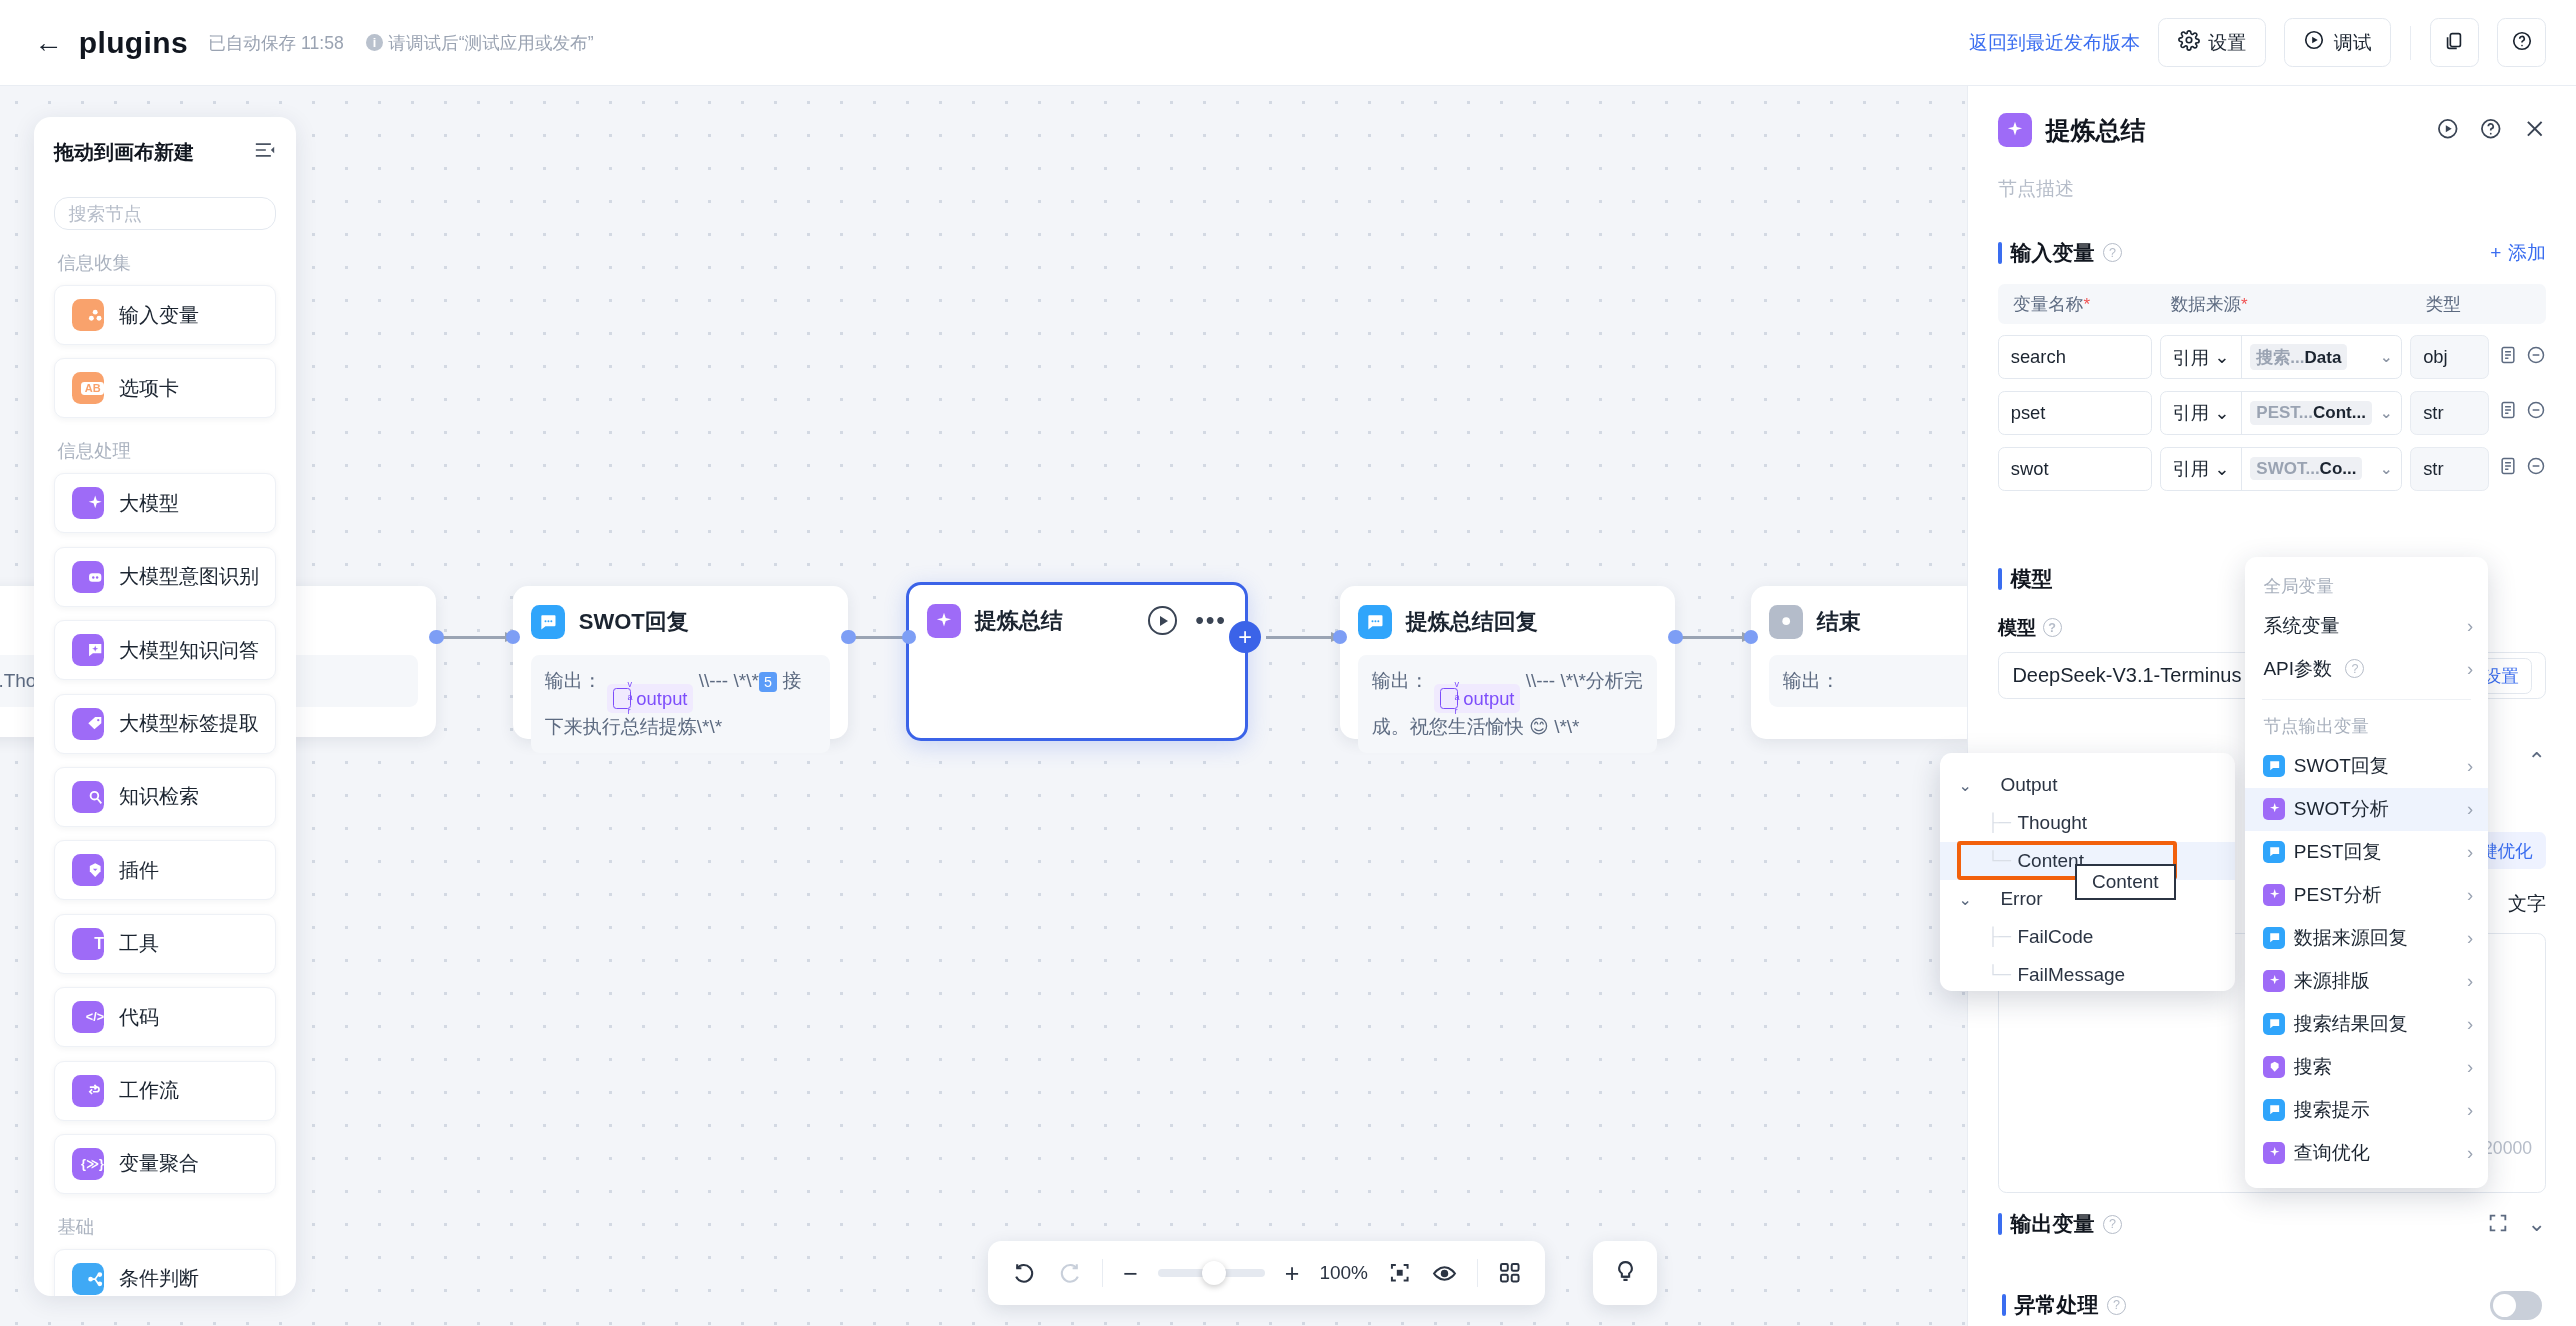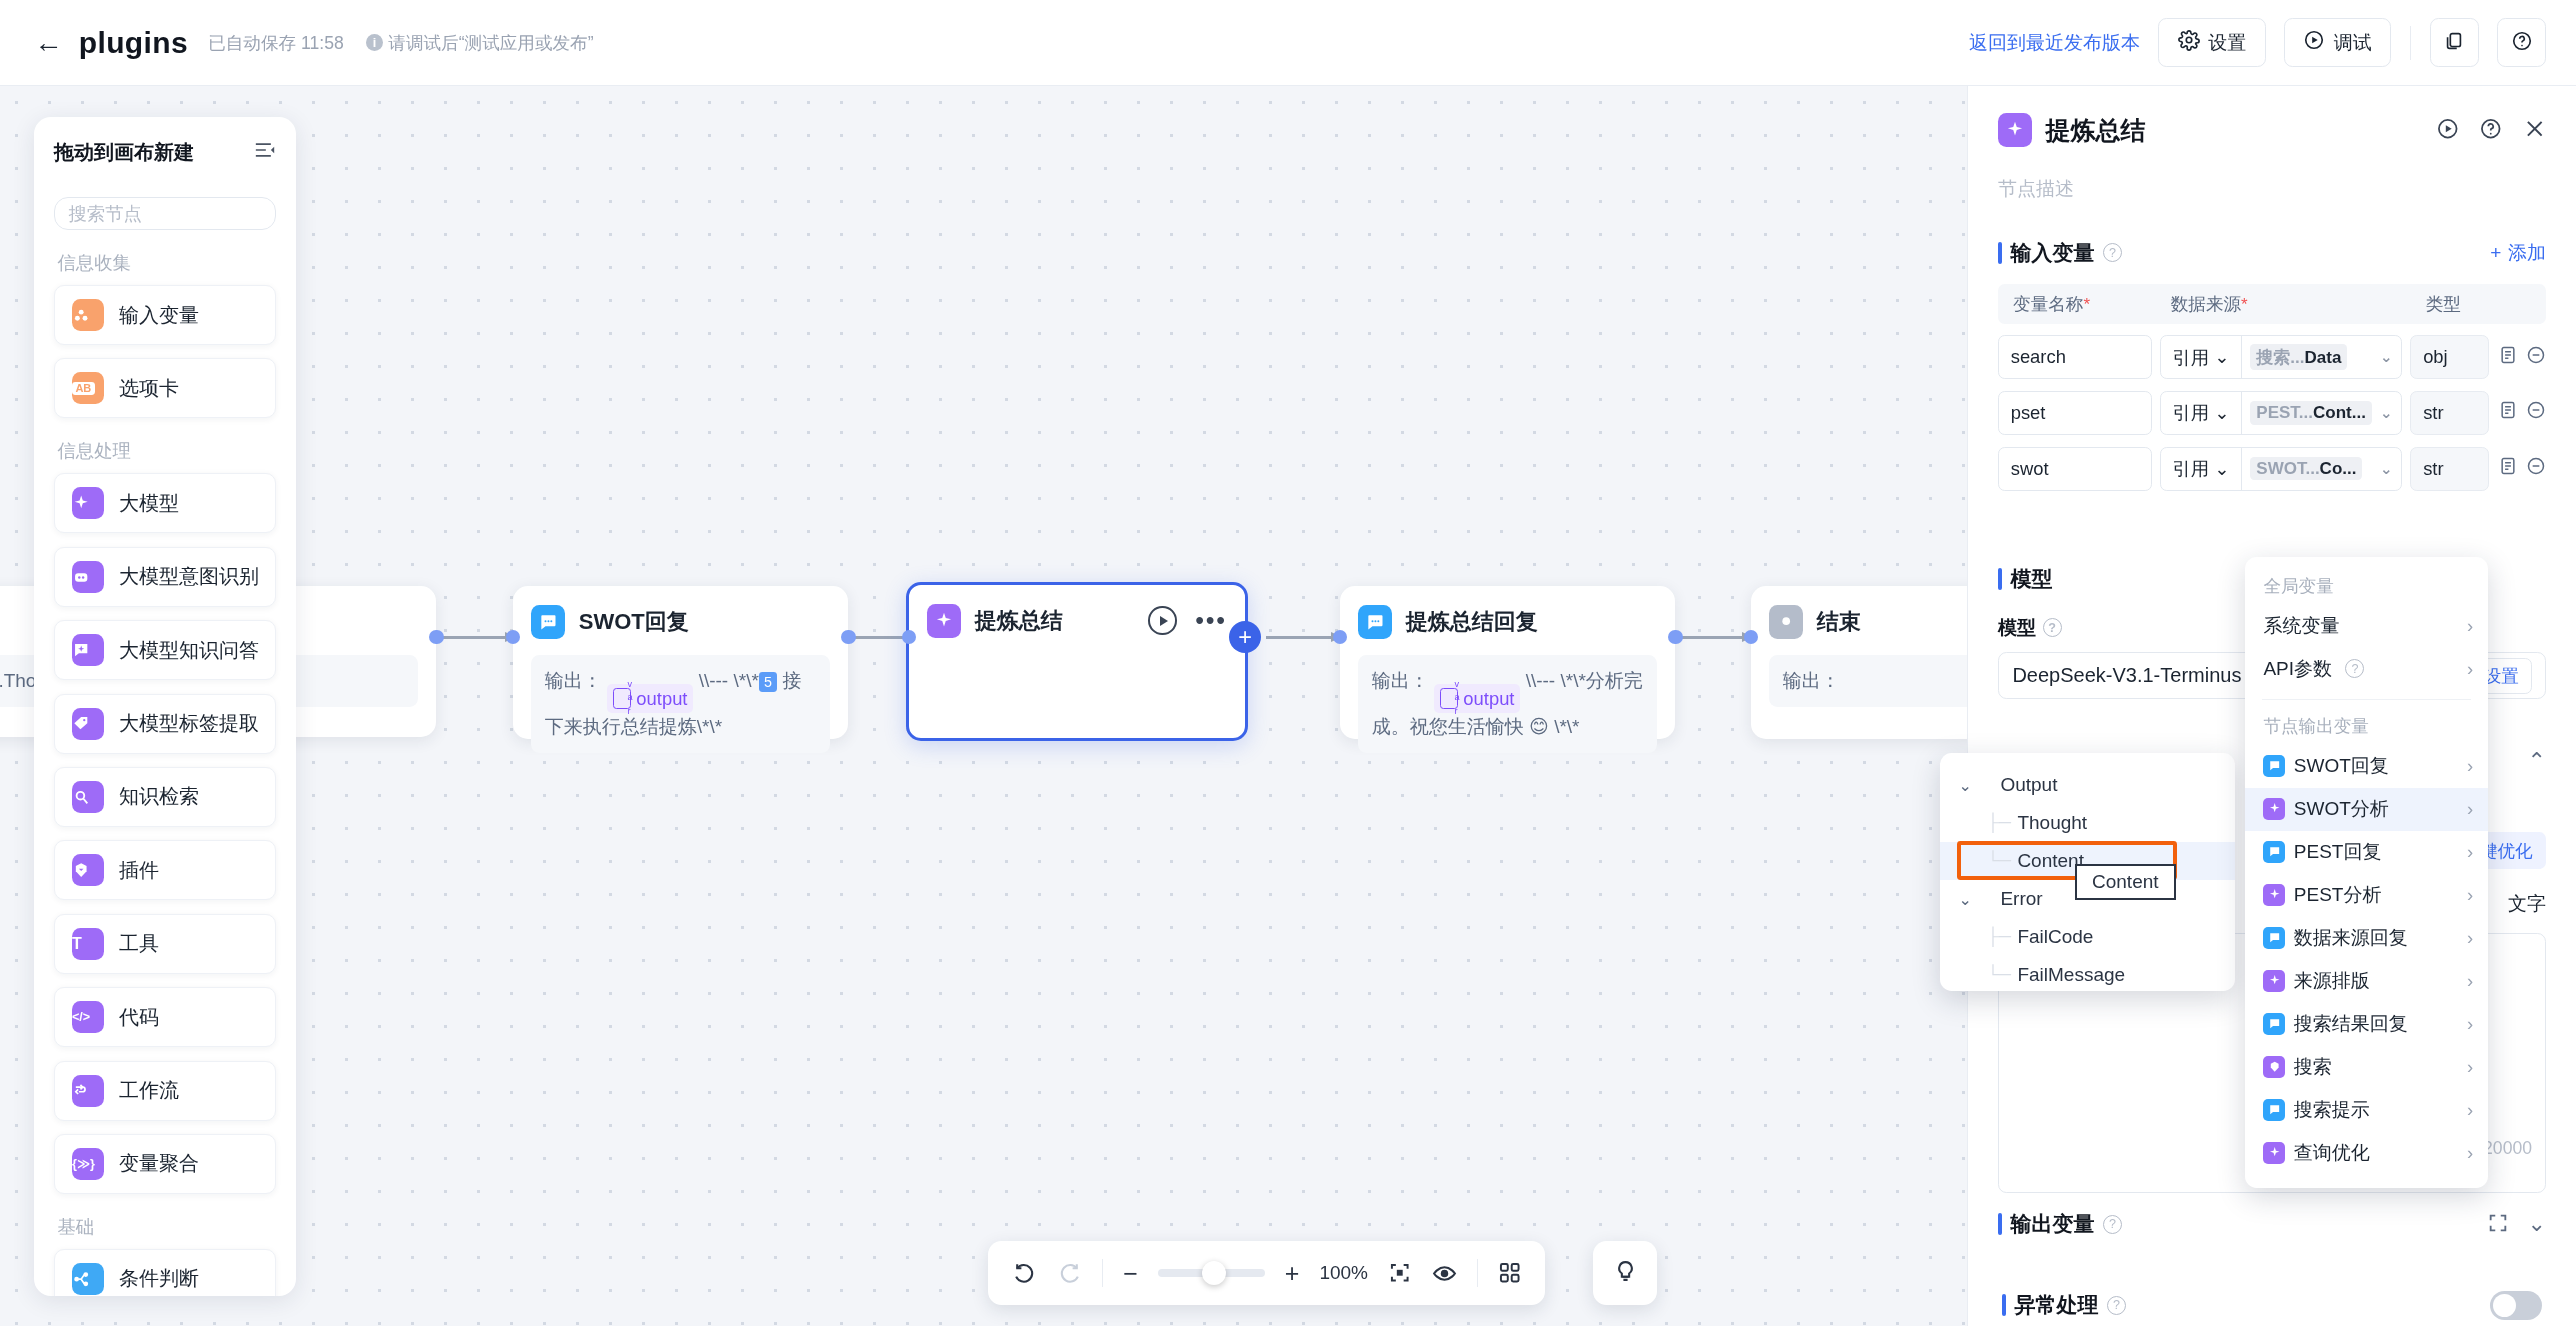--- a/index.html
+++ b/index.html
@@ -126,21 +126,21 @@
   }
   .search-box input::placeholder { color: #b6bdc9; }
   .grp-title { font-size: 18.4px; color: #aab2bf; margin: 20px 0 10px 3.4px; }
   .pitem {
     height: 60px; background: #fff; border: 1.7px solid #eef1f6; border-radius: 10px;
     box-shadow: 0 1.7px 6.7px rgba(28,40,66,.05);
     display: flex; align-items: center; gap: 15px; padding: 0 17px; margin-bottom: 13.4px; cursor: grab;
   }
   .pitem-icon {
     width: 32px; height: 32px; border-radius: 8.4px; flex:none;
-    display:flex; align-items:center; justify-content:flex-start; color:#fff; font-size: 16px; font-weight:700;
+    display:flex; align-items:center; justify-content:flex-end; color:#fff; font-size: 16px; font-weight:700;
   }
   .pi-orange { background:#f9a26c; }
   .pi-purple { background:#9e6bf7; }
   .pi-blue { background:#3fa9f5; }
   .pitem-label { font-size: 20px; color: #1b2430; white-space: nowrap; }
 
   
   .bottombar {
     position: absolute; left: 988px; top: 1241px; height: 64px;
     background:#fff; border-radius: 13.4px; box-shadow: 0 5px 18.4px rgba(28,40,66,.12);

